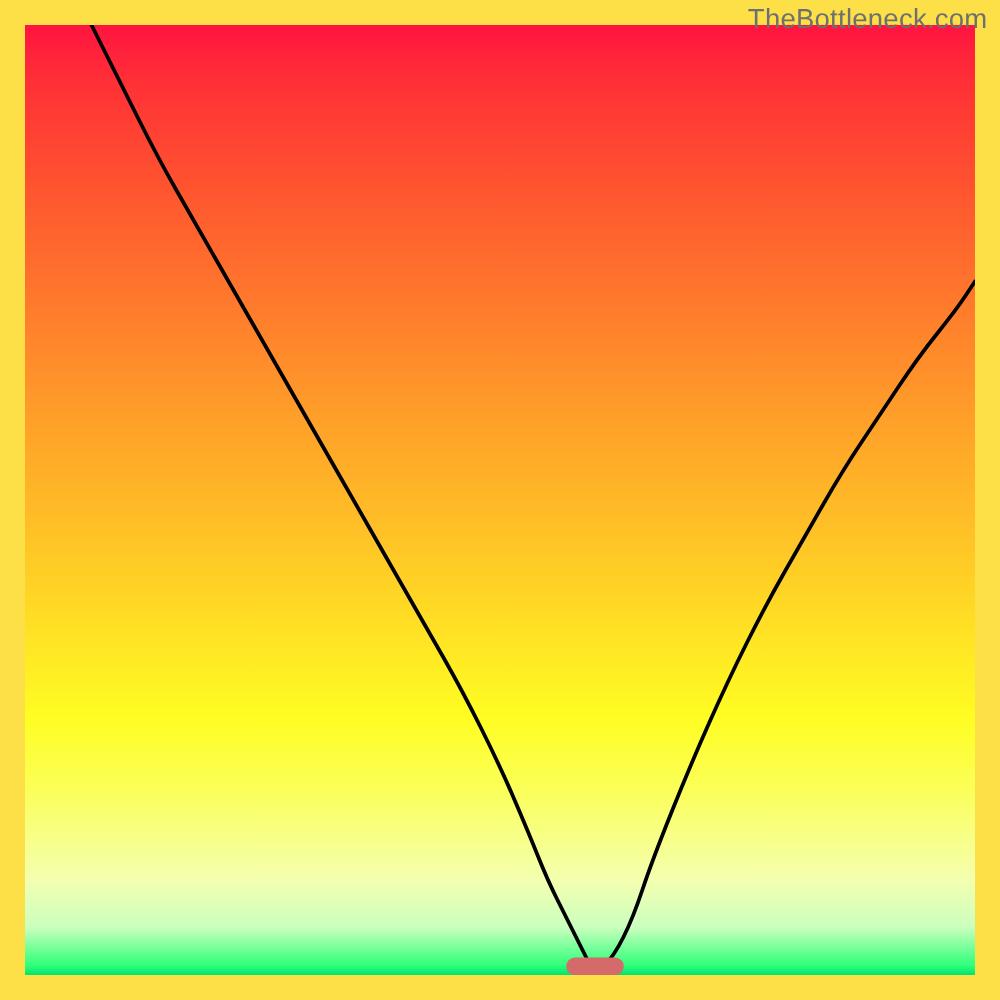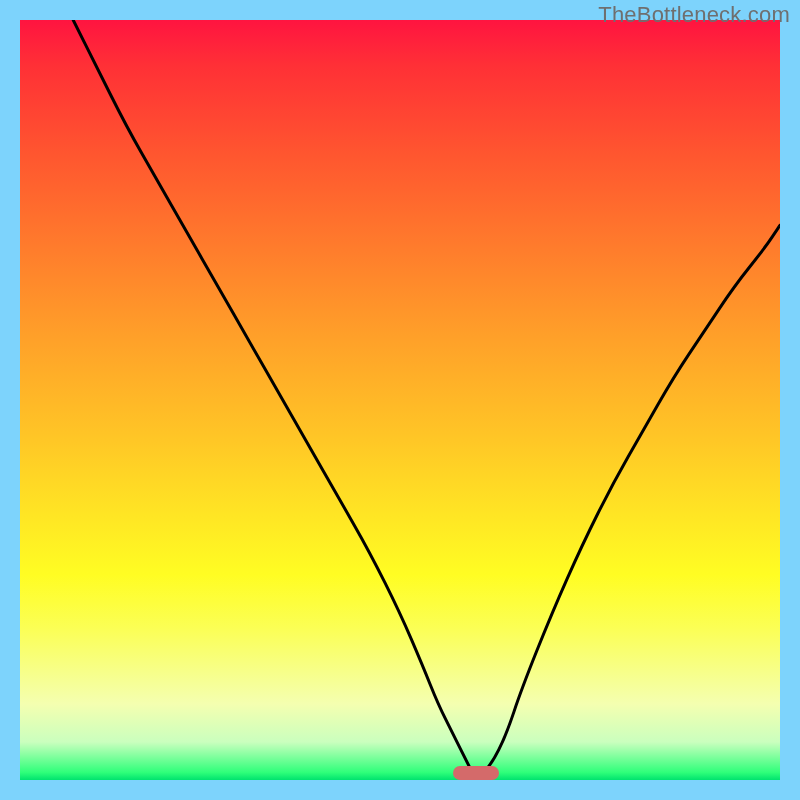--- a/index.html
+++ b/index.html
@@ -8,21 +8,21 @@
     width: 800px;
     height: 800px;
     background: #000;
     overflow: hidden;
     font-family: Arial, Helvetica, sans-serif;
   }
   .frame {
     position: relative;
     width: 800px;
     height: 800px;
-    background: #7dd3fc;
+    background: #fde047;
   }
   .watermark {
     position: absolute;
     top: 2px;
     right: 10px;
     color: #6f6f6f;
     font-size: 22px;
     font-weight: 500;
     letter-spacing: 0.2px;
     z-index: 5;

